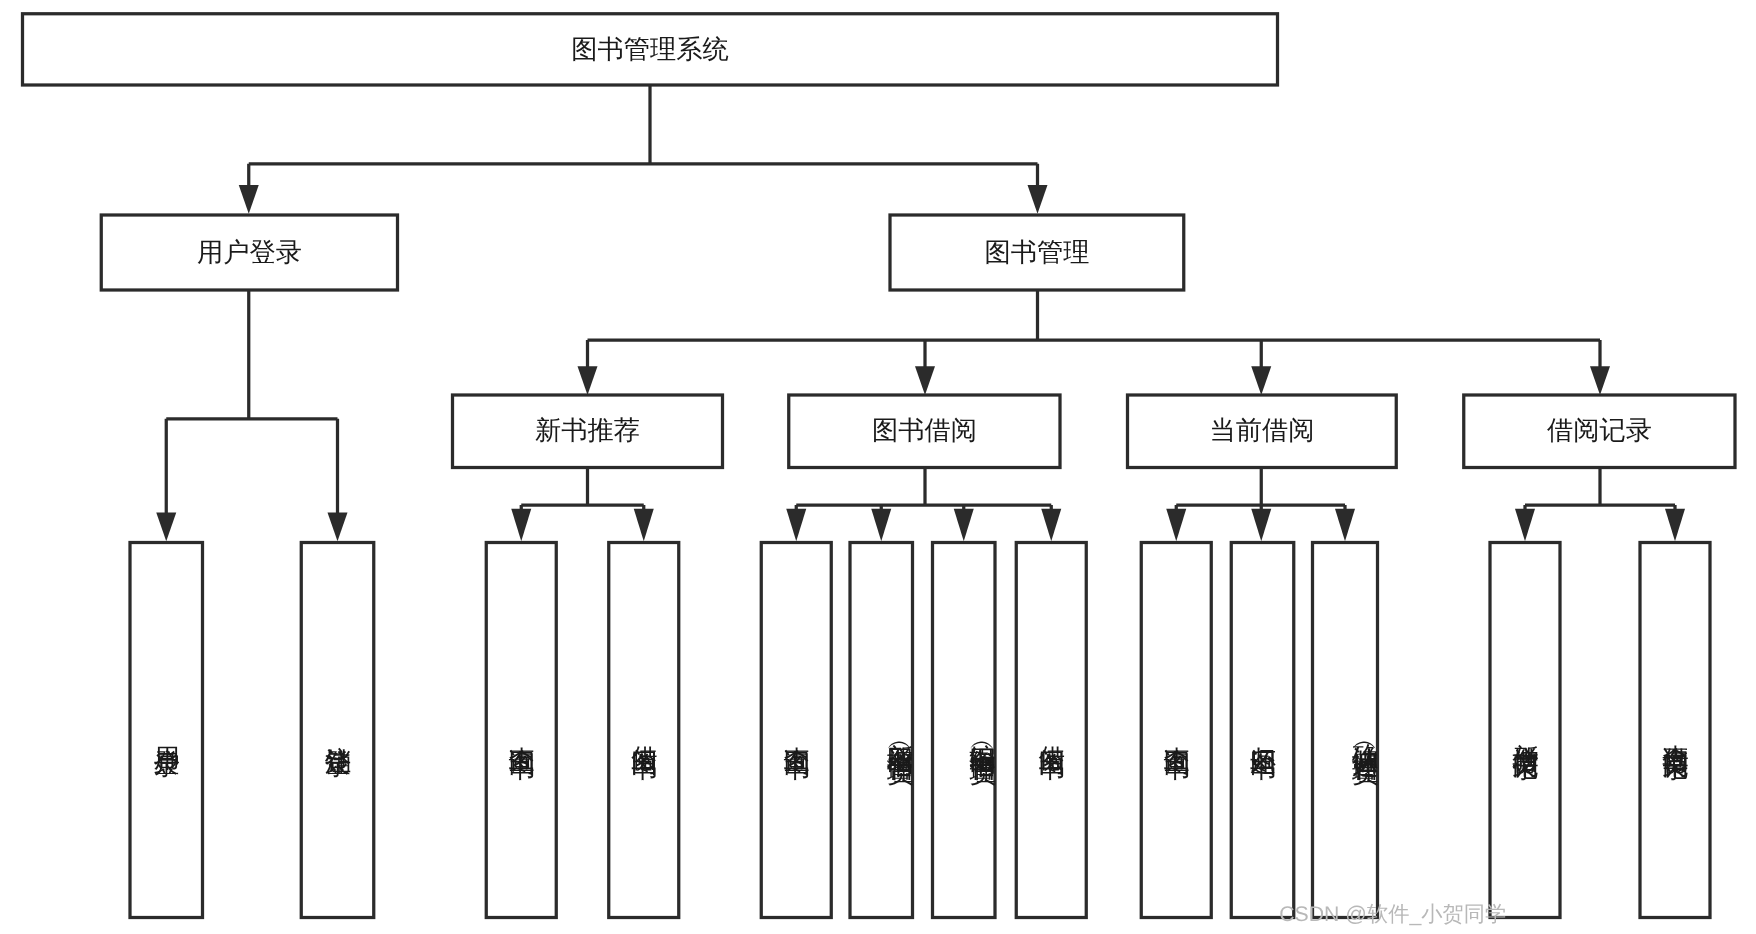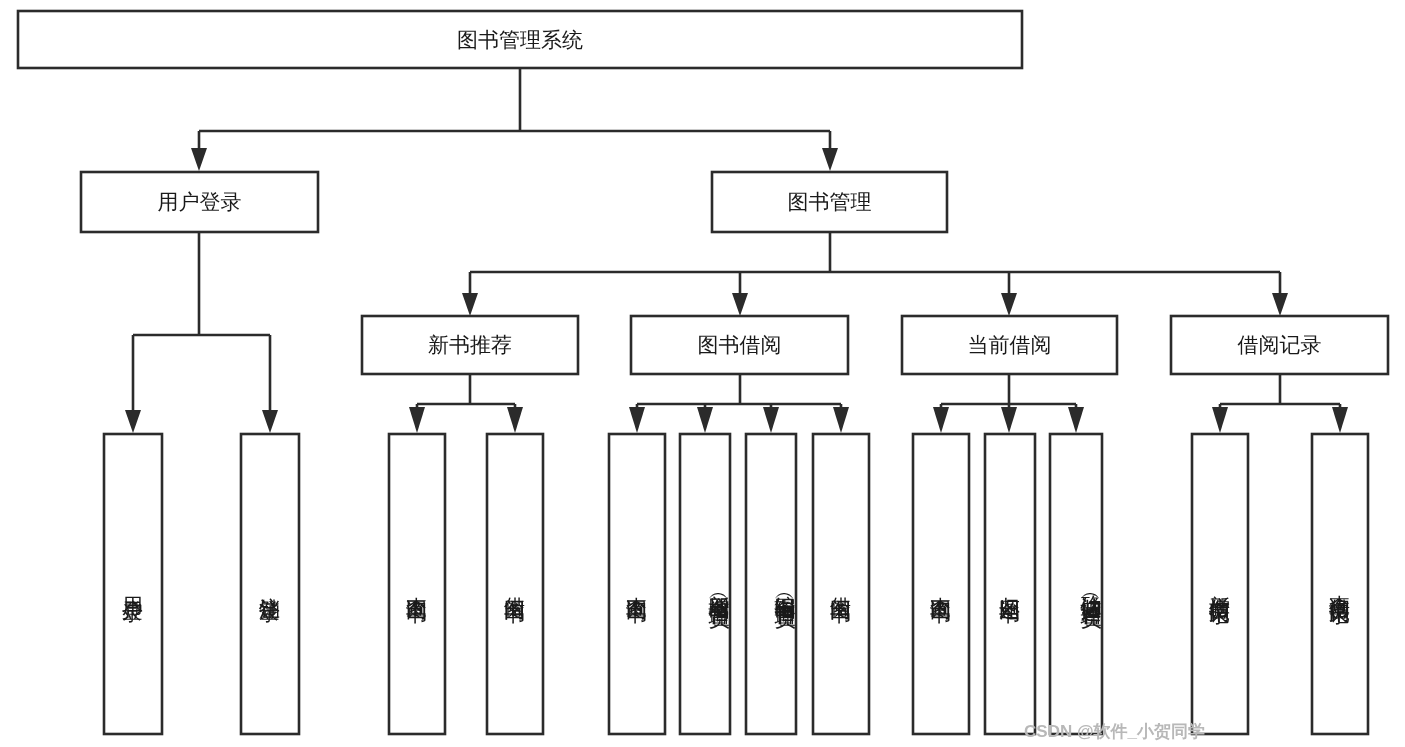--- a/index.html
+++ b/index.html
@@ -67,21 +67,20 @@
     align-items: center;
   }
   .watermark {
     position: absolute;
     right: 8px;
     bottom: 4px;
     font-family: "Liberation Sans", "DejaVu Sans", sans-serif;
     font-size: 17px;
     color: #b8b8b8;
     white-space: nowrap;
-    font-weight: bold;
   }
 </style>
 </head>
 <body>
 
 <div id="diagram-root">
 
   <svg class="diagram-canvas" viewBox="0 0 1405 747">
 
     <g>

